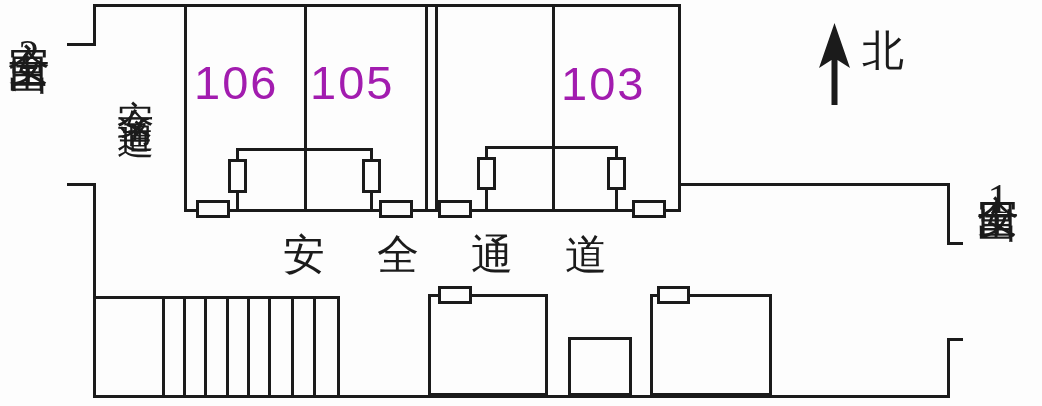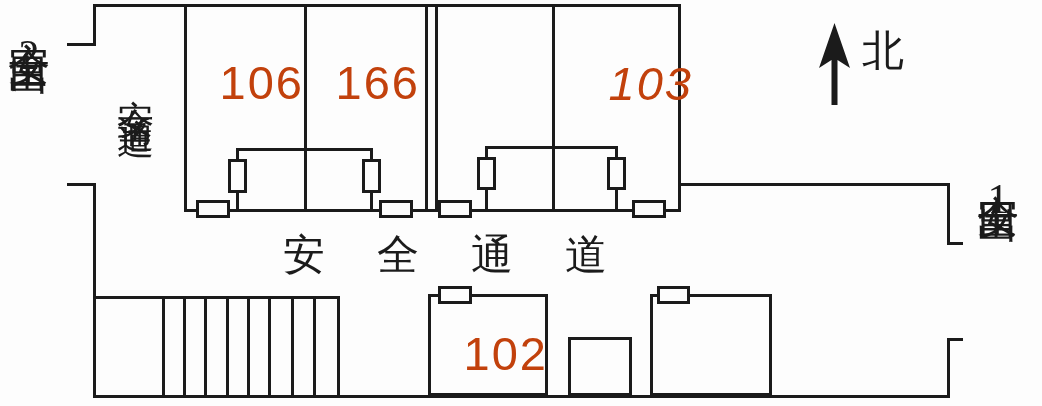--- a/index.html
+++ b/index.html
@@ -20,23 +20,23 @@
     position:absolute; writing-mode:vertical-rl; text-orientation:upright;
     white-space:nowrap; line-height:1; color:var(--ink);
   }
   .exit-col  { font-size:42px; letter-spacing:6px; }
   .corr-col  { font-size:37px; letter-spacing:8px; }
   .corr-row  {
     position:absolute; font-size:42px; letter-spacing:52px;
     white-space:nowrap; line-height:1; color:var(--ink);
   }
   .room-num {
-    position:absolute; width:110px; text-align:right; line-height:52px;
+    position:absolute; width:110px; text-align:left; line-height:52px;
     font-family:"Liberation Sans", "DejaVu Sans", sans-serif;
-    font-size:47px; color:#c2410c; letter-spacing:2px;
+    font-size:47px; color:#a21caf; letter-spacing:2px;
   }
   .north-label { position:absolute; font-size:42px; line-height:1; color:var(--ink); }
   .north-arrow { position:absolute; }
 </style>
 </head>
 <body>
 
 <div class="plan">
 
   <div class="h" style="left:93px;  top:4px;   width:588px;"></div>
@@ -90,23 +90,22 @@
   <div class="v" style="left:291px; top:296px; height:100px;"></div>
   <div class="v" style="left:313px; top:296px; height:100px;"></div>
 
   <div class="box" style="left:428px; top:294px; width:120px; height:102px;"></div>
   <div class="box" style="left:650px; top:294px; width:122px; height:102px;"></div>
   <div class="box" style="left:568px; top:337px; width:64px; height:59px;"></div>
   <div class="box" style="left:438px; top:286px; width:34px; height:18px;"></div>
   <div class="box" style="left:657px; top:286px; width:33px; height:18px;"></div>
 
   <div class="room-num" style="left:194px; top:57px;">106</div>
-  <div class="room-num" style="left:310px; top:57px;">166</div>
-  <div class="room-num" style="left:583px; top:58px;font-style:italic;">103</div>
-  <div class="room-num" style="left:438px; top:328px;">102</div>
+  <div class="room-num" style="left:310px; top:57px;">105</div>
+  <div class="room-num" style="left:561px; top:58px;">103</div>
 
   <div class="vtext exit-col" style="left:8px; top:8px;">安全出口2</div>
   <div class="vtext corr-col" style="left:117px; top:70px;">安全通道</div>
   <div class="corr-row" style="left:283px; top:234px;">安全通道</div>
   <div class="vtext exit-col" style="left:977px; top:160px; letter-spacing:4px;">安全出口1</div>
 
   <div class="north-arrow" style="left:816px; top:23px; width:37px; height:82px;">
     <svg width="37" height="82" viewBox="0 0 37 82" xmlns="http://www.w3.org/2000/svg">
       <path d="M18.5 0 L34 45 L21.5 37 L21.5 82 L15.5 82 L15.5 37 L3 45 Z" fill="#1b1b1b"></path>
     </svg>

